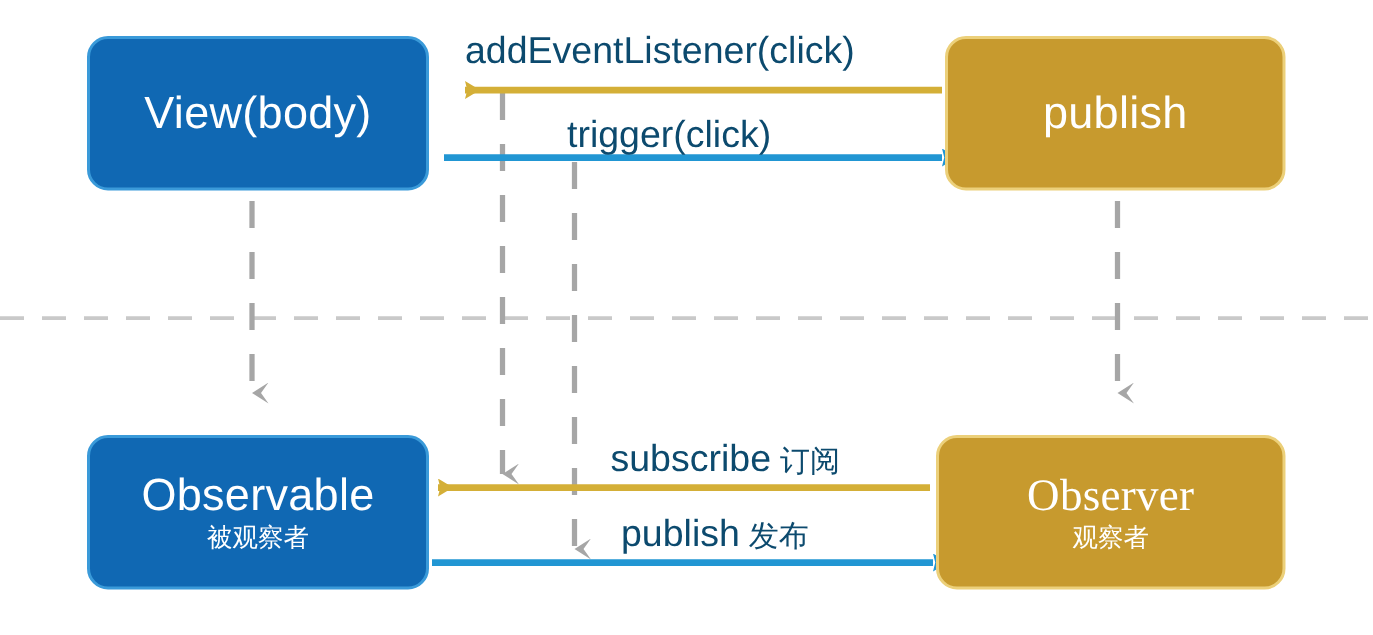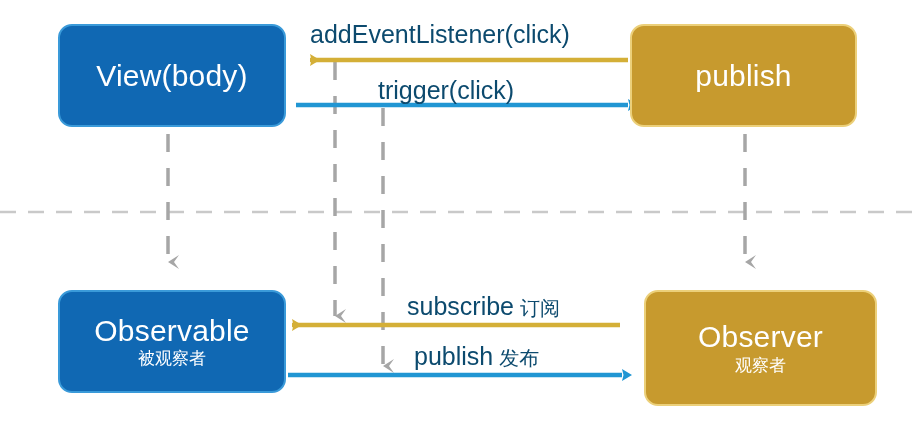--- a/index.html
+++ b/index.html
@@ -111,21 +111,21 @@
 
   <div class="node-box node-gold" style="left:630px; top:24px; width:227px; height:103px;">
     <div class="node-title">publish</div>
   </div>
 
   <div class="node-box node-blue" style="left:58px; top:290px; width:228px; height:103px;align-items:center;">
     <div class="node-title">Observable</div>
     <div class="node-sub">被观察者</div>
   </div>
 
-  <div class="node-box node-gold" style="left:644px; top:290px; width:233px; height:116px;">
+  <div class="node-box node-gold" style="left:624px; top:290px; width:233px; height:103px;font-family:Liberation Serif, serif;">
     <div class="node-title">Observer</div>
     <div class="node-sub">观察者</div>
   </div>
 
   <div class="edge-label" style="left:310px; top:22px;">
     <span>addEventListener(click)</span>
   </div>
 
   <div class="edge-label" style="left:378px; top:78px;">
     <span>trigger(click)</span>

